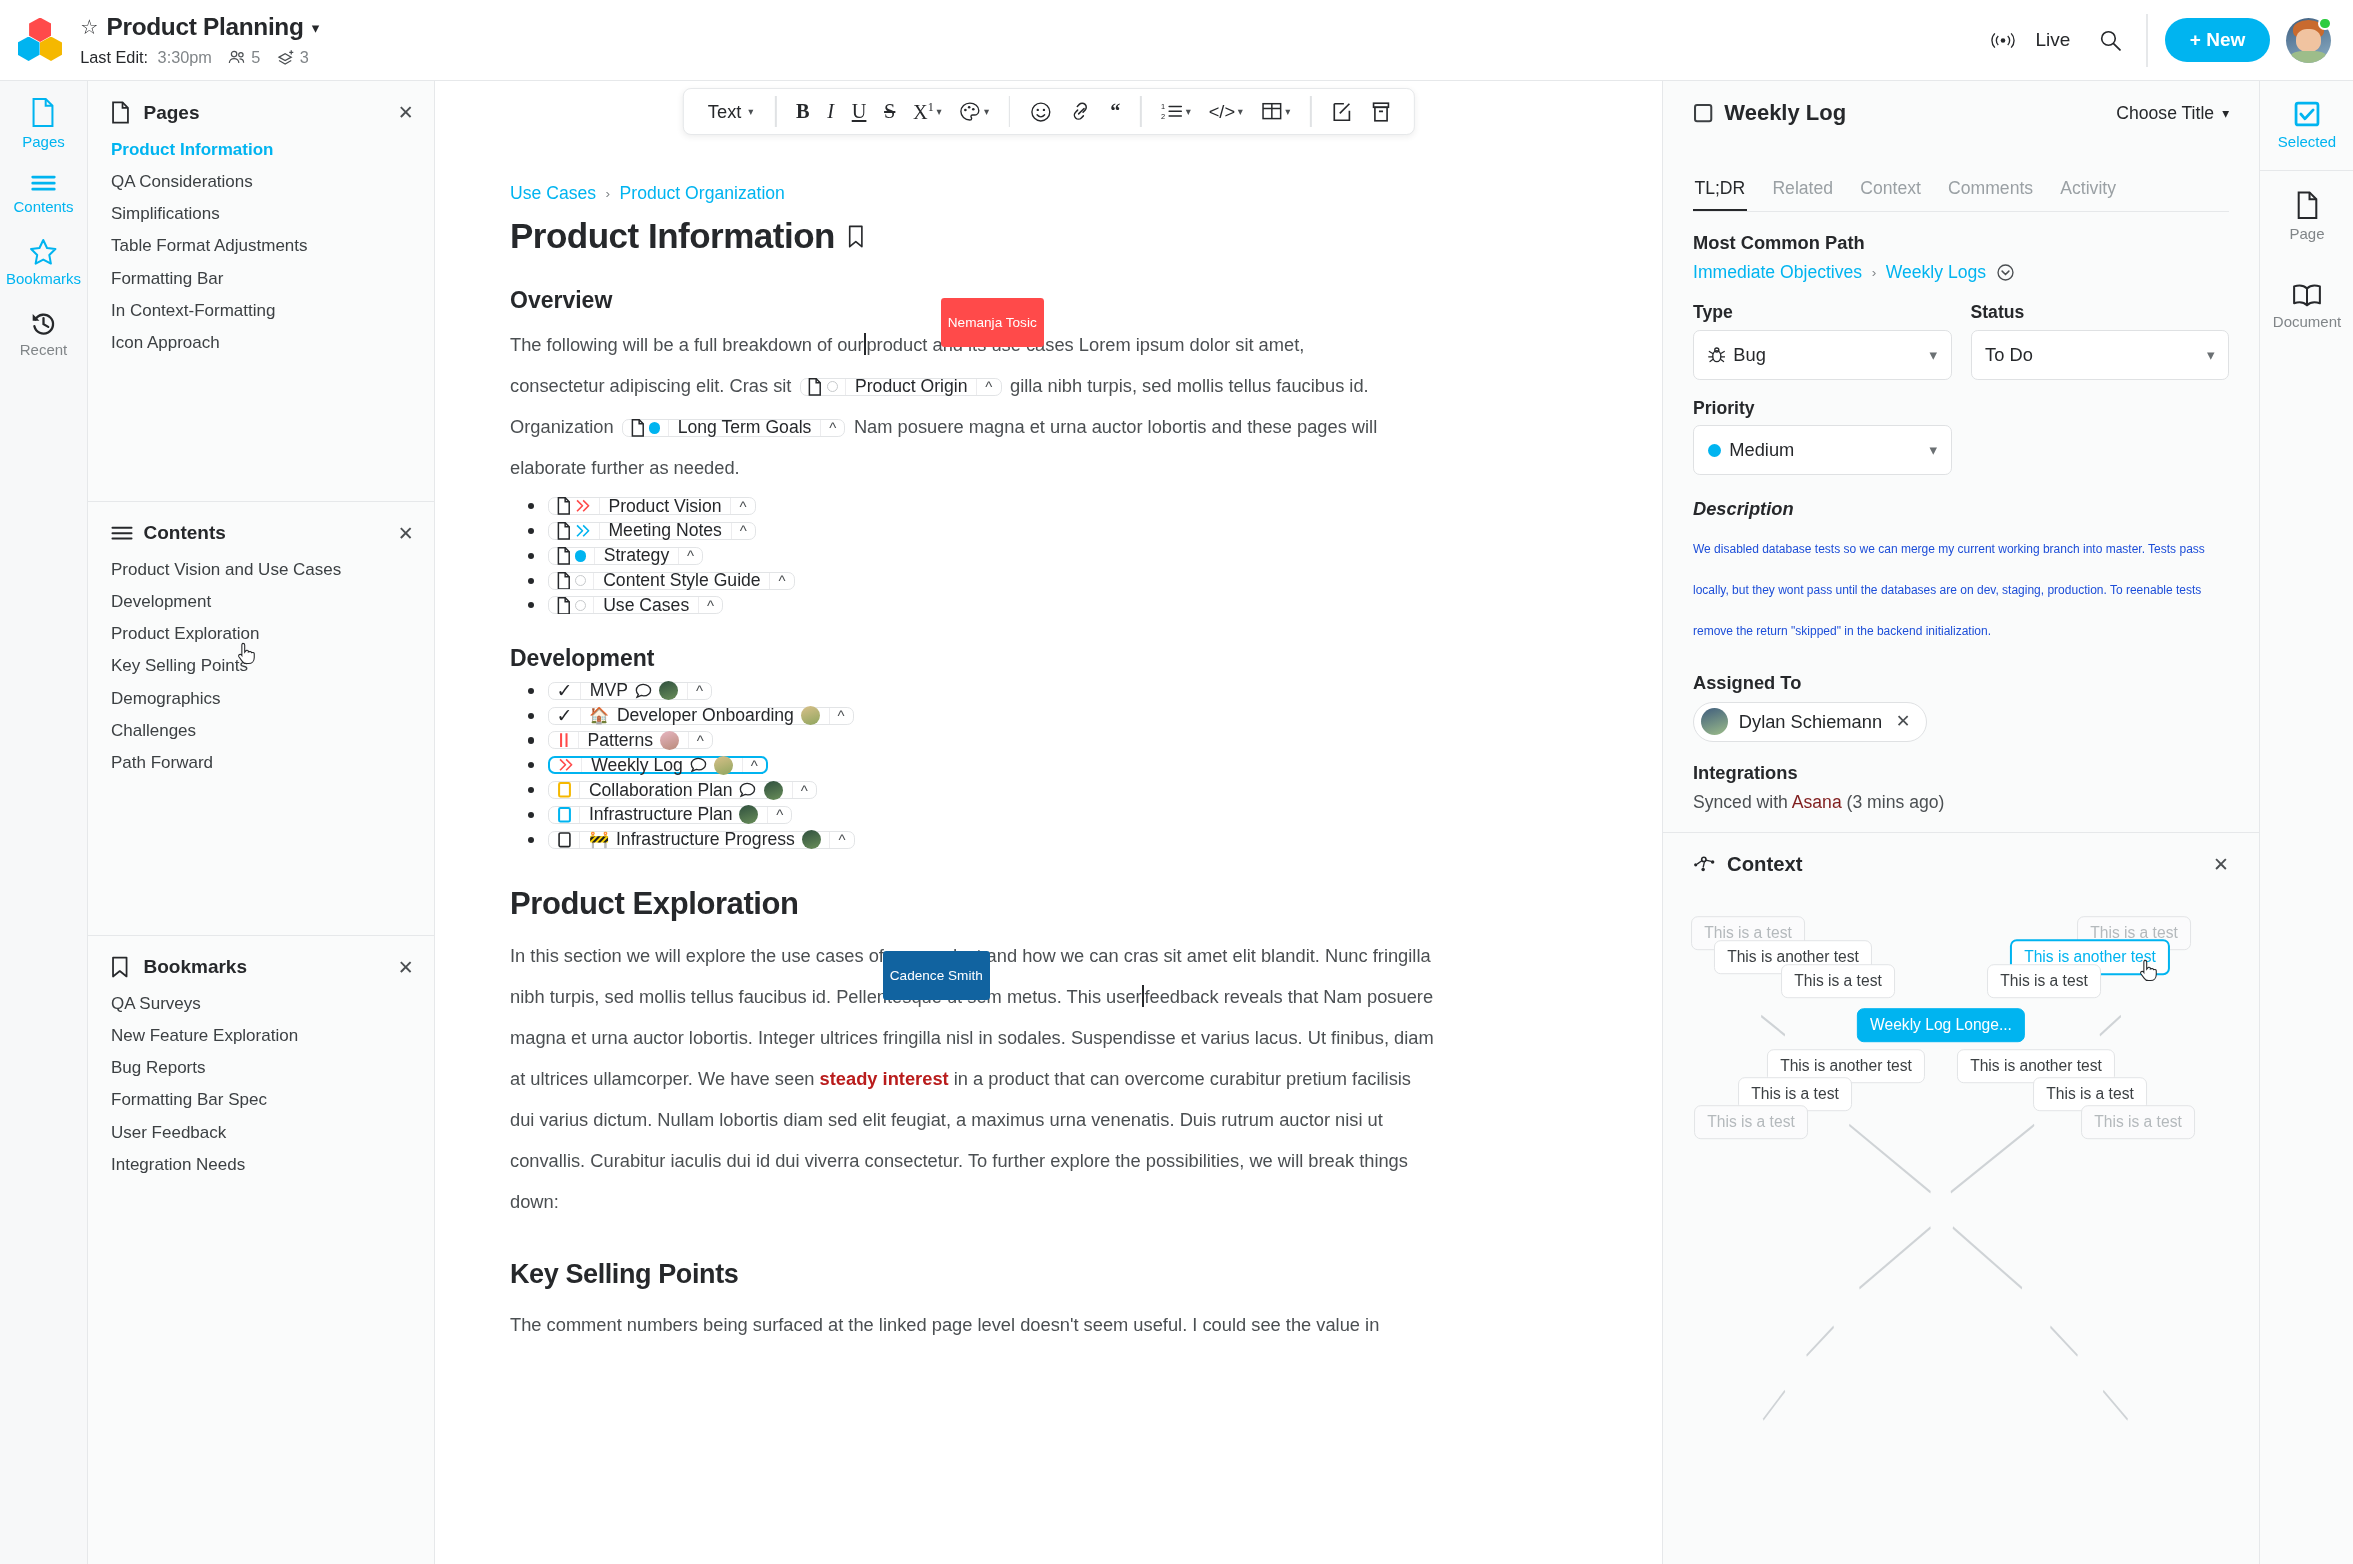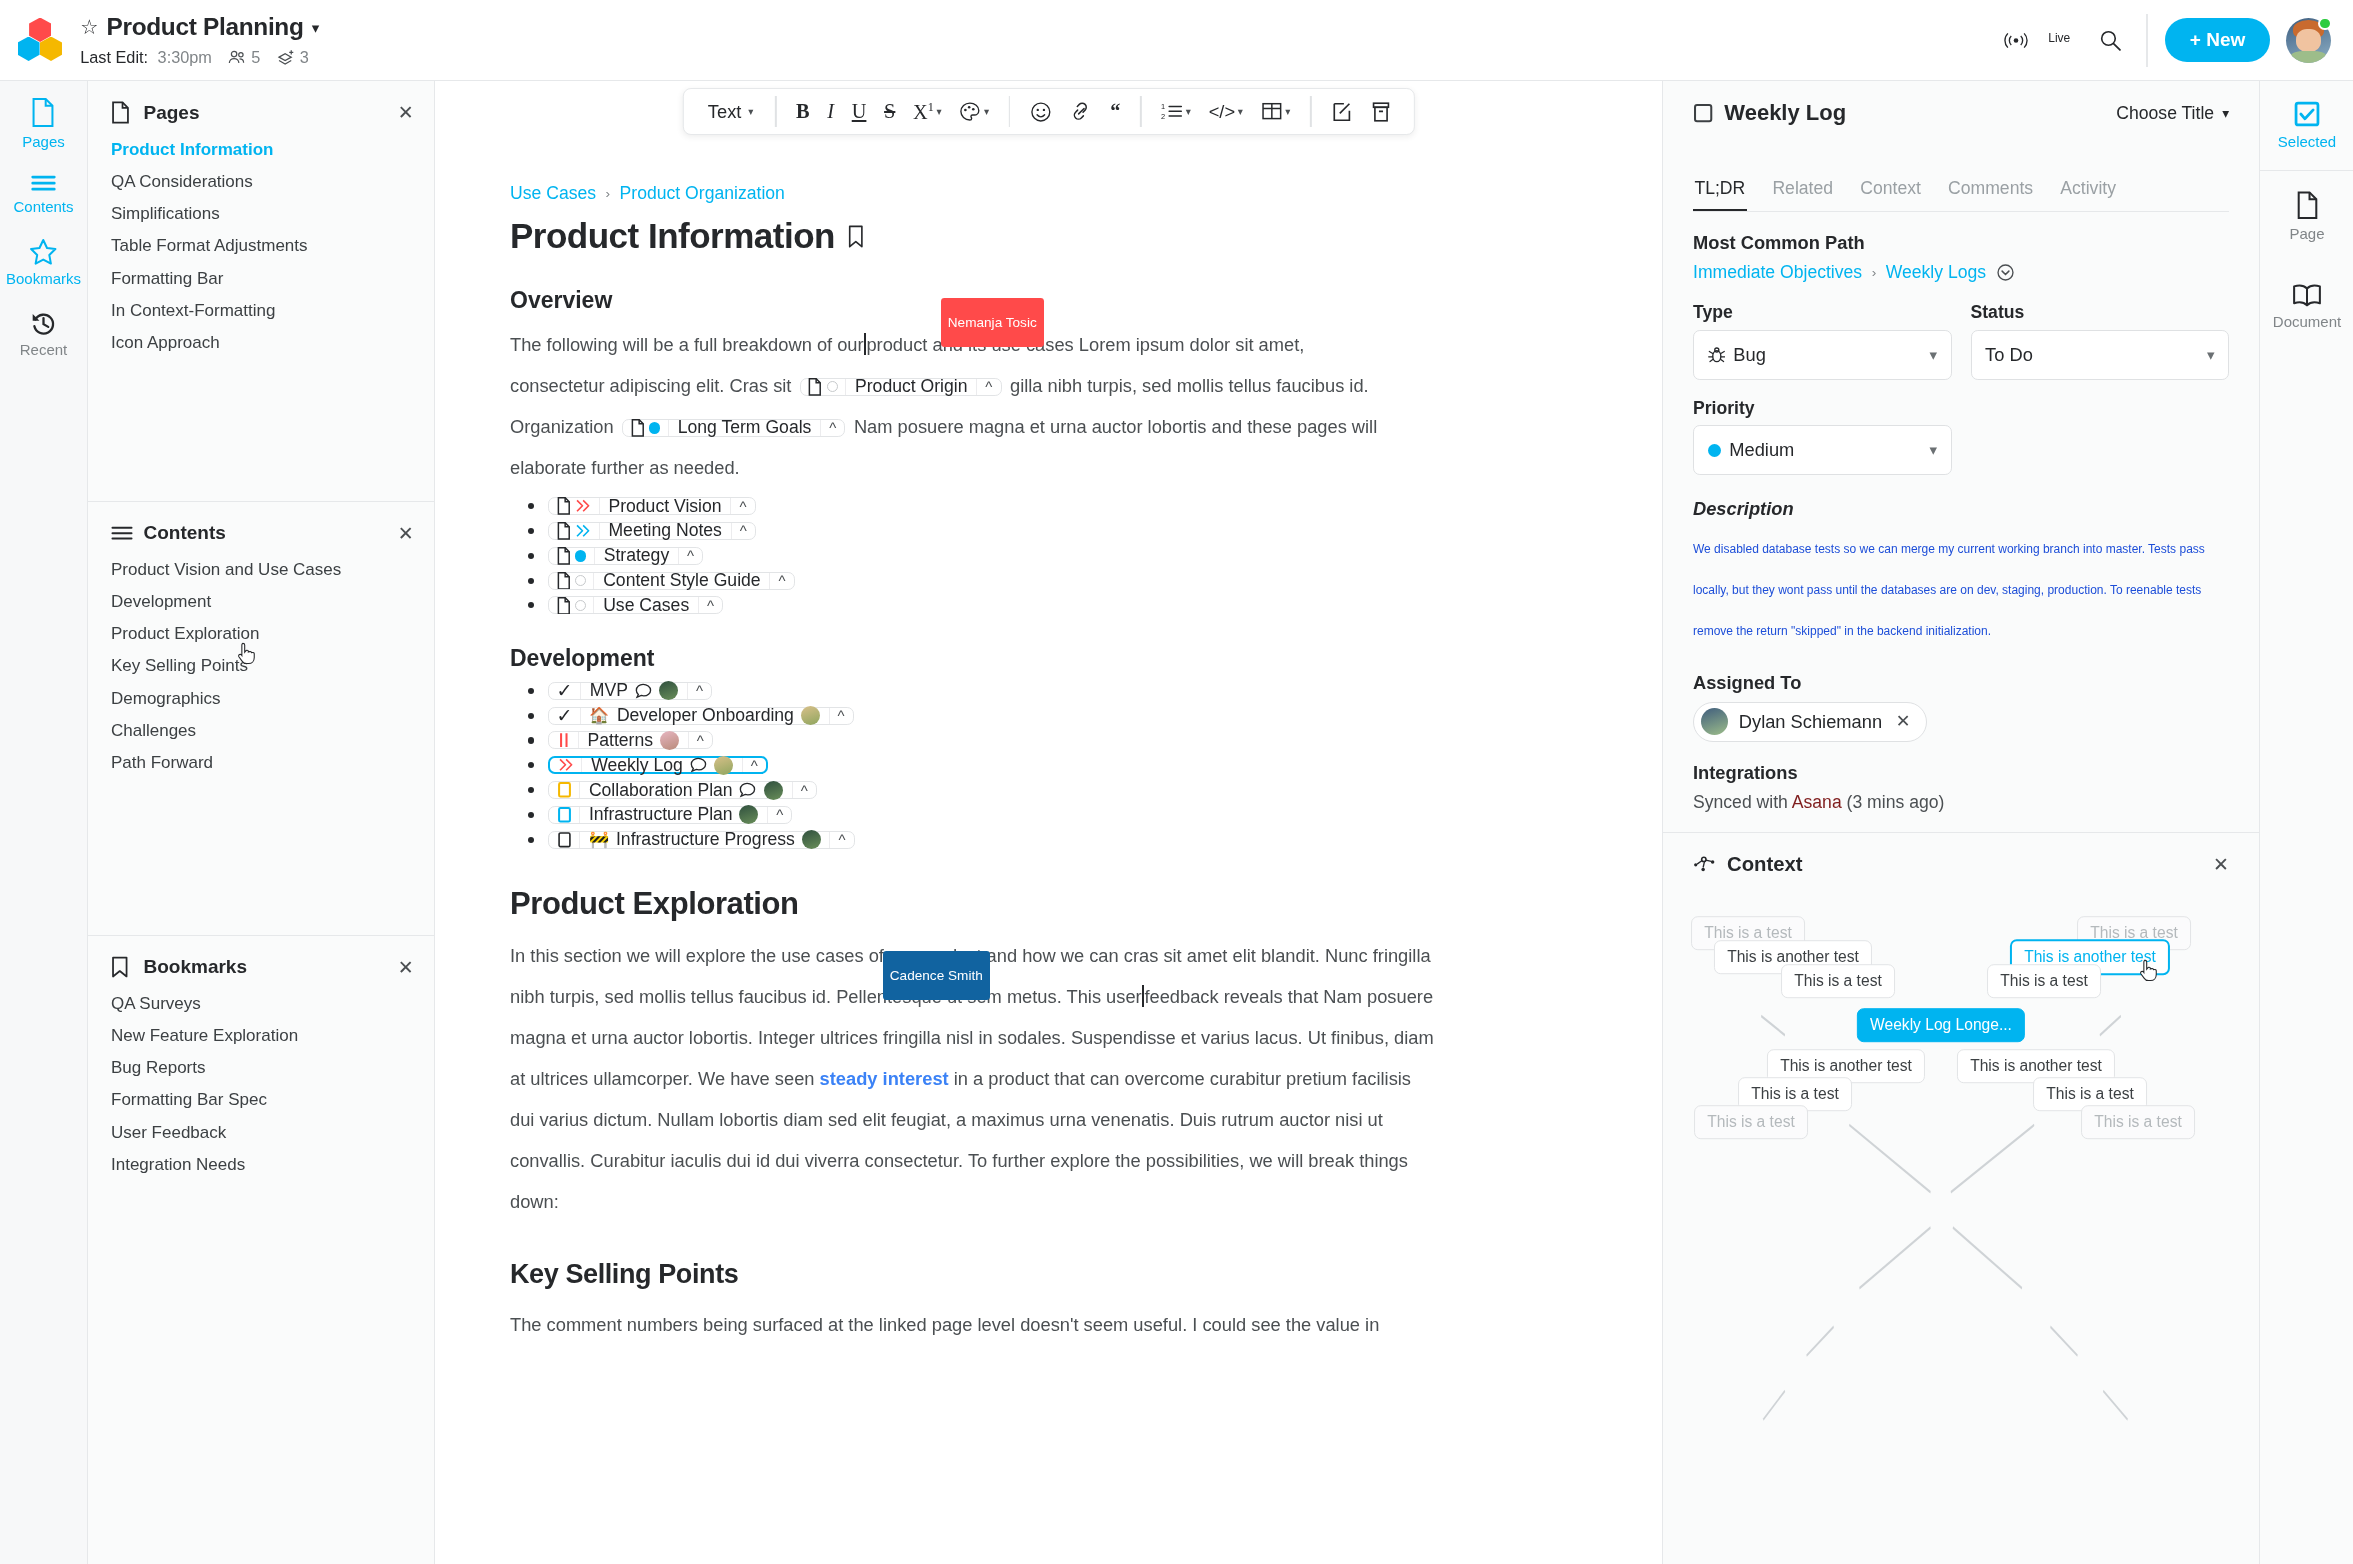--- a/index.html
+++ b/index.html
@@ -26,21 +26,21 @@
   .star-icon { font-size: 20.3px; color: #26282b; line-height: 1; }
   .doc-title { font-size: 24.4px; font-weight: bold; letter-spacing: -0.3px; color: #26282b; }
   .caret-sm { font-size: 15px; color: #26282b; line-height: 1; }
   .doc-meta { display: flex; align-items: center; gap: 9.5px; margin-top: 6.1px; font-size: 16.3px; }
   .meta-label { color: #26282b; font-weight: 500; }
   .meta-val { color: #808588; }
   .meta-stat { display: flex; align-items: center; gap: 4.1px; color: #808588; margin-left: 6.8px; }
   .meta-stat svg { display: block; }
   .header-spacer { flex: 1; }
   .header-right { display: flex; align-items: center; }
-  .live-btn { display: flex; align-items: flex-start; gap: 19px; font-size: 12px; color: #26282b; padding: 6.8px 11px; }
+  .live-btn { display: flex; align-items: center; gap: 19px; font-size: 19px; color: #26282b; padding: 6.8px 11px; }
   .search-btn { padding: 6.8px 13.6px 6.8px 17.6px; display: flex; align-items: center; }
   .hdr-divider { width: 1.4px; height: 53px; background: #e6e8ea; margin: 0 17.6px 0 11px; }
   .new-btn {
     background: #00b4f0; color: #fff; font-size: 19px; font-weight: bold;
     border: none; border-radius: 27px; padding: 11px 24.4px; cursor: pointer;
   }
   .avatar-wrap { position: relative; margin-left: 16.3px; width: 45px; height: 45px; }
   .avatar {
     width: 45px; height: 45px; border-radius: 50%; overflow: hidden;
     background: linear-gradient(160deg,#3f5d7d 0%,#5d7f9e 40%,#8fb0c4 100%);
@@ -122,21 +122,21 @@
   .emoji { font-size: 16.3px; }
   .mini-av { width: 19px; height: 19px; border-radius: 50%; overflow: hidden; position: relative; flex: none; }
   .cursor-label {
     position: absolute; font-size: 13.6px; color: #fff; padding: 4.1px 6.8px; border-radius: 3.4px;
     white-space: nowrap;
   }
   .caret-bar { display: inline-block; width: 1.4px; height: 22px; background: #26282b; vertical-align: -4.1px; margin: 0 0.7px; }
   .ul { list-style: none; margin: 9.5px 0 0 0; }
   .ul li { display: flex; align-items: center; gap: 11px; margin-bottom: 6.8px; }
   .bullet { width: 6.1px; height: 6.1px; border-radius: 50%; background: #26282b; margin-left: 17.6px; flex: none; }
-  .link-blue { color: #3b82f6; font-weight: bold; }
+  .link-blue { color: #b91c1c; font-weight: bold; }
 
   
   .right {
     width: 597px; min-width: 597px; background: #fafbfb;
     border-left: 1.4px solid #e6e8ea; display: flex; flex-direction: column; overflow: hidden;
   }
   .rp-top { padding: 19px 30px 0 30px; }
   .rp-head { display: flex; align-items: center; margin-bottom: 16.3px; }
   .rp-title { font-size: 22px; font-weight: bold; display: flex; align-items: center; gap: 11px; flex: 1; }
   .rp-choose { font-size: 17.6px; color: #26282b; display: flex; align-items: center; gap: 8.1px; cursor: pointer; }

